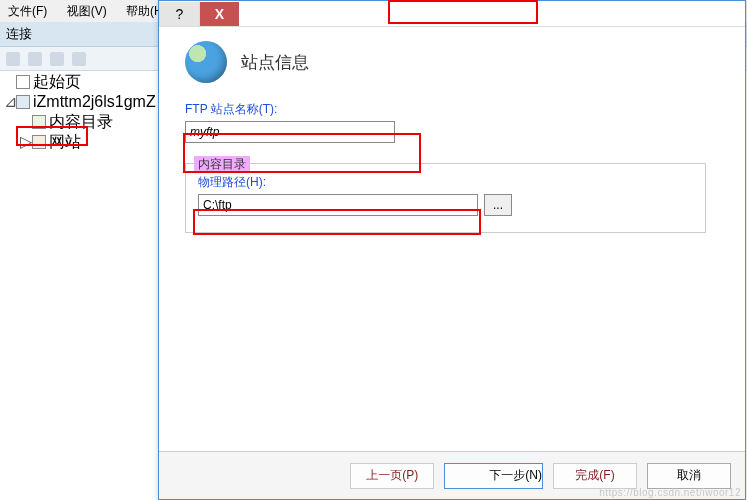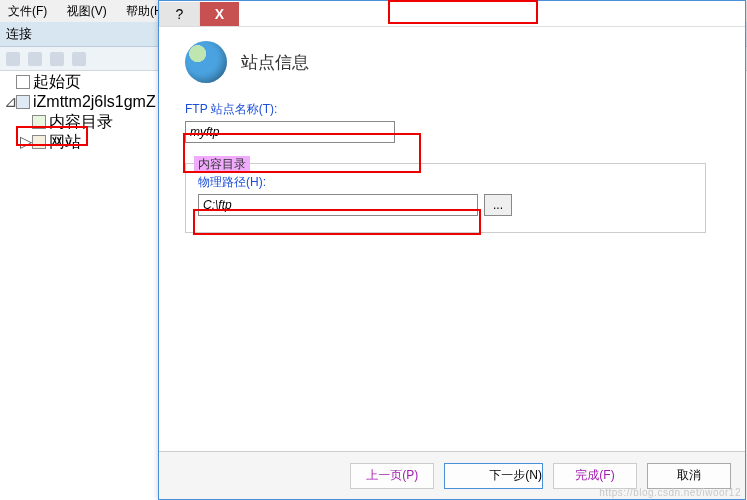--- a/index.html
+++ b/index.html
@@ -42,30 +42,30 @@
            box-shadow: inset -4px -4px 6px rgba(0,0,0,.25); margin-right:14px; }
   .hdr-title { font-size:17px; color:#333; }
 
   .field-label { font-size:12px; color:#1d4ed8; margin-top:18px; }
   .text-input { height:22px; border:1px solid #888; font-size:12px; padding:2px 4px; background:#fff; }
   #site-name { width:210px; display:block; margin-top:3px;font-style:italic; }
 
   .group { border:1px solid #ccc; margin-top:20px; padding:10px 12px 16px 12px; position:relative; }
   .group-title { position:absolute; top:-8px; left:8px; background:#f0abfc; padding:0 4px; font-size:12px; color:#333; }
   .path-row { display:flex; align-items:center; margin-top:3px; }
-  #phys-path { width:280px;font-style:italic; }
+  #phys-path { width:280px; }
   .browse-btn { width:28px; height:22px; margin-left:6px; border:1px solid #888; background:#efefef;
                 font-size:12px; display:flex; align-items:center; justify-content:center; }
 
   .dlg-footer { position:absolute; left:0; right:0; bottom:0; height:48px;
                 border-top:1px solid #ccc; background:#f5f5f5; display:flex;
                 justify-content:flex-end; align-items:center; padding-right:14px; gap:10px; }
   .btn { min-width:84px; height:26px; border:1px solid #aaa; background:#fdfdfd;
          font-size:12px; display:flex; align-items:center; justify-content:center; }
-  .btn.disabled { color:#a21caf; border-color:#ccc;text-align:center; }
+  .btn.disabled { color:#7f1d1d; border-color:#ccc;text-align:center; }
   .btn.primary { border-color:#4a90d9;padding-left:44px; }
   .watermark { position:absolute; right:6px; bottom:2px; font-size:10px; color:#c8c8c8; letter-spacing:.5px; }
 </style>
 </head>
 <body>
 <div class="root">
 
 <div class="menubar">
   <span>文件(F)</span>
   <span>视图(V)</span>

